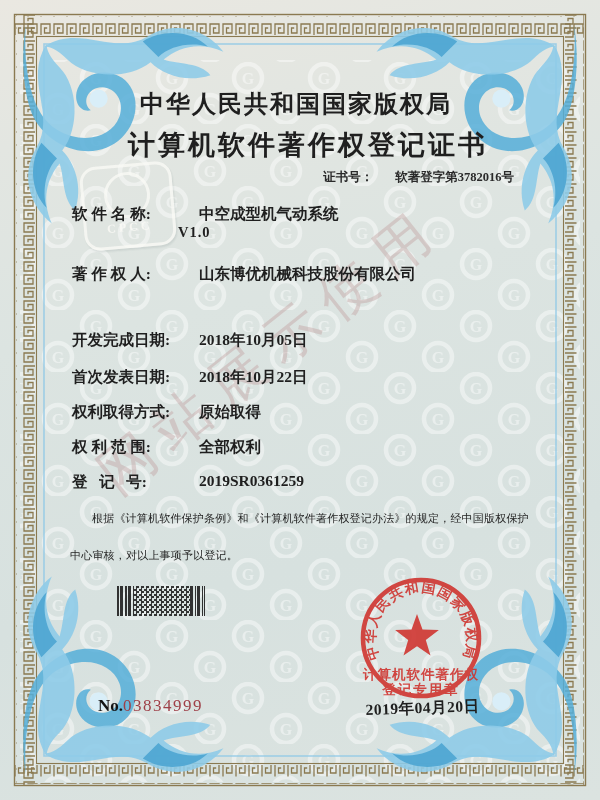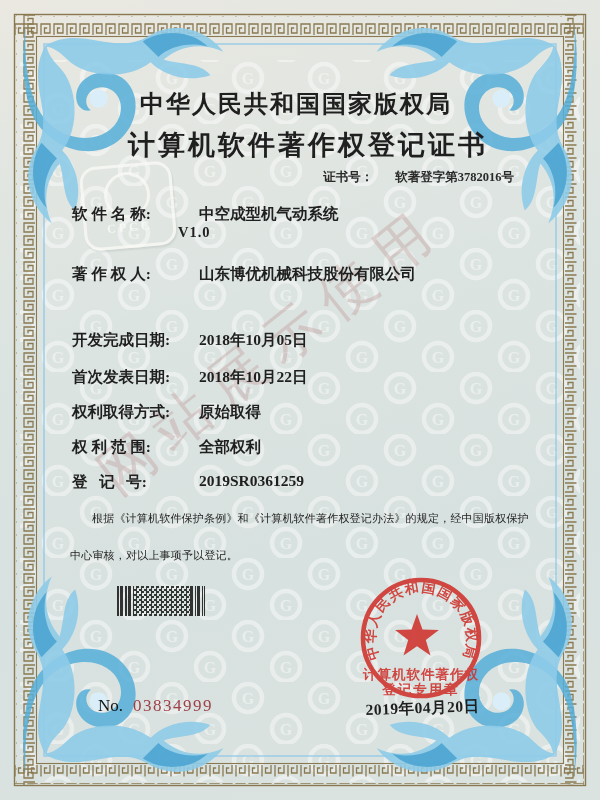--- a/index.html
+++ b/index.html
@@ -37,21 +37,21 @@
   .statement{position:absolute;left:70px;top:500px;width:468px;margin:0;
     font-size:11px;line-height:37px;text-indent:2em;letter-spacing:.2px;color:#242424;}
   .barcode{position:absolute;left:117px;top:586px;width:88px;height:30px;display:flex;opacity:.92;}
   .bc-l{width:17px;background:repeating-linear-gradient(90deg,#232323 0 2px,rgba(0,0,0,0) 2px 3px,#232323 3px 6px,rgba(0,0,0,0) 6px 8px);}
   .bc-m{flex:1;background:repeating-conic-gradient(#262626 0% 25%,rgba(0,0,0,0) 0% 50%) 0 0/5px 5px;}
   .bc-r{width:15px;background:repeating-linear-gradient(90deg,#232323 0 3px,rgba(0,0,0,0) 3px 5px,#232323 5px 6px,rgba(0,0,0,0) 6px 7px);}
   .seal{position:absolute;left:345px;top:572px;width:155px;height:150px;z-index:4;}
   .issue-date{position:absolute;left:345px;top:698px;width:155px;text-align:center;
     font-size:15.5px;font-weight:bold;letter-spacing:.5px;transform:rotate(-2deg);z-index:4;}
   .serial{position:absolute;left:98px;top:696px;font-size:17px;z-index:4;}
-  .serial .no{font-weight:normal;color:#141414;margin-right:10px;}
+  .serial .no{font-weight:bold;color:#141414;}
   .serial .num{color:#9e3f47;letter-spacing:1.5px;}
 </style>
 </head>
 <body>
 
 <div class="page">
 
   <svg class="deco" viewBox="0 0 600 800" aria-hidden="true">
     <defs>
       <pattern id="mh" width="13" height="20" patternUnits="userSpaceOnUse">

